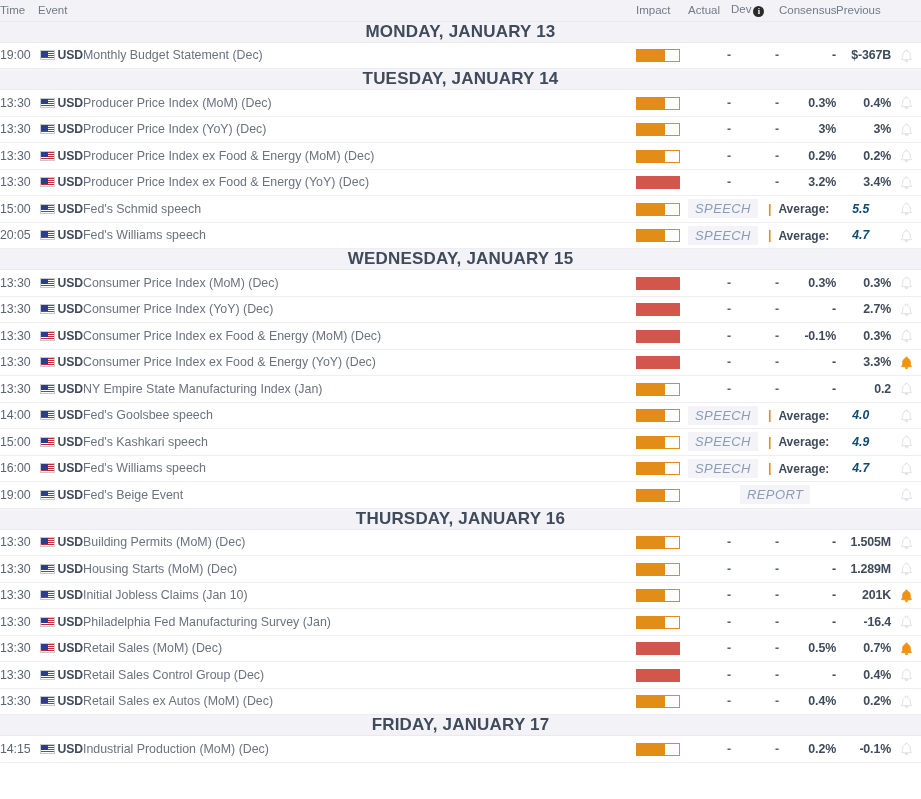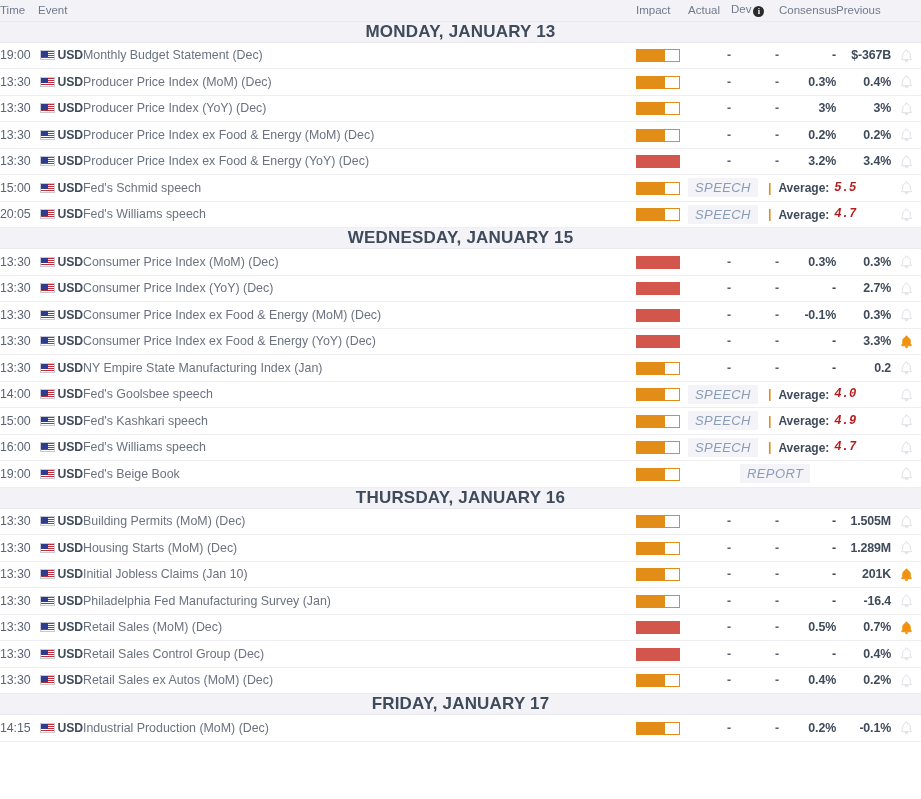--- a/index.html
+++ b/index.html
@@ -185,27 +185,26 @@
     vertical-align: middle;
     font-size: 12.5px;
   }
   .avg-label {
     color: #3f4a5a;
     font-weight: bold;
     font-size: 12px;
     vertical-align: middle;
   }
   .avg-val {
-    color: #b91c1c;
+    color: #0c4a6e;
     font-weight: bold;
     font-style: italic;
     font-size: 12.2px;
-    margin-left: 5px;
-    vertical-align: middle;
-    font-family: Liberation Mono, monospace;
+    margin-left: 23px;
+    vertical-align: middle;
   }
 
   
   .c-bell { text-align: center; }
   .bell-svg { vertical-align: middle; display: inline-block; }
 </style>
 </head>
 <body>
 
 <table id="calendar">
@@ -242,20 +241,23 @@
         <td class="c-impact"><span class="bar med"></span></td>
         <td class="c-num c-actual dash">-</td>
         <td class="c-num c-dev dash">-</td>
         <td class="c-num c-cons">-</td>
         <td class="c-num c-prev">$-367B</td>
         <td class="c-bell"><svg class="bell-svg" width="13" height="14" viewBox="0 0 20 22">
             <path d="M10 1.4c-.8 0-1.5.7-1.5 1.5v.7C5.9 4.3 4 6.7 4 9.5v4l-1.6 2.3c-.3.4 0 1 .5 1h14.2c.5 0 .8-.6.5-1L16 13.5v-4c0-2.8-1.9-5.2-4.5-5.9v-.7c0-.8-.7-1.5-1.5-1.5z" fill="none" stroke="#d8d8e0" stroke-width="1.3" stroke-linejoin="round"></path>
             <path d="M7.9 18.2c.3 1.2 1.1 2 2.1 2s1.8-.8 2.1-2z" fill="none" stroke="#d8d8e0" stroke-width="1.3" stroke-linejoin="round"></path>
           </svg></td>
       </tr>
+      <tr class="day-row">
+        <td colspan="9" class="day-label-cell">TUESDAY, JANUARY 14</td>
+      </tr>
       <tr class="ev-row">
         <td class="c-time">13:30</td>
         <td class="c-cur"><span class="flag"><span class="stripes"></span><span class="canton"></span></span><span class="cur-code">USD</span></td>
         <td class="c-event">Producer Price Index (MoM) (Dec)</td>
         <td class="c-impact"><span class="bar med"></span></td>
         <td class="c-num c-actual dash">-</td>
         <td class="c-num c-dev dash">-</td>
         <td class="c-num c-cons">0.3%</td>
         <td class="c-num c-prev">0.4%</td>
         <td class="c-bell"><svg class="bell-svg" width="13" height="14" viewBox="0 0 20 22">
@@ -429,21 +431,21 @@
         <td class="c-impact"><span class="bar med"></span></td>
         <td colspan="4" class="c-special"><span class="badge">SPEECH</span><span class="sep">|</span><span class="avg-label">Average:</span><span class="avg-val">4.7</span></td>
         <td class="c-bell"><svg class="bell-svg" width="13" height="14" viewBox="0 0 20 22">
             <path d="M10 1.4c-.8 0-1.5.7-1.5 1.5v.7C5.9 4.3 4 6.7 4 9.5v4l-1.6 2.3c-.3.4 0 1 .5 1h14.2c.5 0 .8-.6.5-1L16 13.5v-4c0-2.8-1.9-5.2-4.5-5.9v-.7c0-.8-.7-1.5-1.5-1.5z" fill="none" stroke="#d8d8e0" stroke-width="1.3" stroke-linejoin="round"></path>
             <path d="M7.9 18.2c.3 1.2 1.1 2 2.1 2s1.8-.8 2.1-2z" fill="none" stroke="#d8d8e0" stroke-width="1.3" stroke-linejoin="round"></path>
           </svg></td>
       </tr>
       <tr class="ev-row">
         <td class="c-time">19:00</td>
         <td class="c-cur"><span class="flag"><span class="stripes"></span><span class="canton"></span></span><span class="cur-code">USD</span></td>
-        <td class="c-event">Fed's Beige Book</td>
+        <td class="c-event">Fed's Beige Event</td>
         <td class="c-impact"><span class="bar med"></span></td>
         <td colspan="4" class="c-special"><span class="badge report-badge">REPORT</span></td>
         <td class="c-bell"><svg class="bell-svg" width="13" height="14" viewBox="0 0 20 22">
             <path d="M10 1.4c-.8 0-1.5.7-1.5 1.5v.7C5.9 4.3 4 6.7 4 9.5v4l-1.6 2.3c-.3.4 0 1 .5 1h14.2c.5 0 .8-.6.5-1L16 13.5v-4c0-2.8-1.9-5.2-4.5-5.9v-.7c0-.8-.7-1.5-1.5-1.5z" fill="none" stroke="#d8d8e0" stroke-width="1.3" stroke-linejoin="round"></path>
             <path d="M7.9 18.2c.3 1.2 1.1 2 2.1 2s1.8-.8 2.1-2z" fill="none" stroke="#d8d8e0" stroke-width="1.3" stroke-linejoin="round"></path>
           </svg></td>
       </tr>
       <tr class="day-row">
         <td colspan="9" class="day-label-cell">THURSDAY, JANUARY 16</td>
       </tr>

